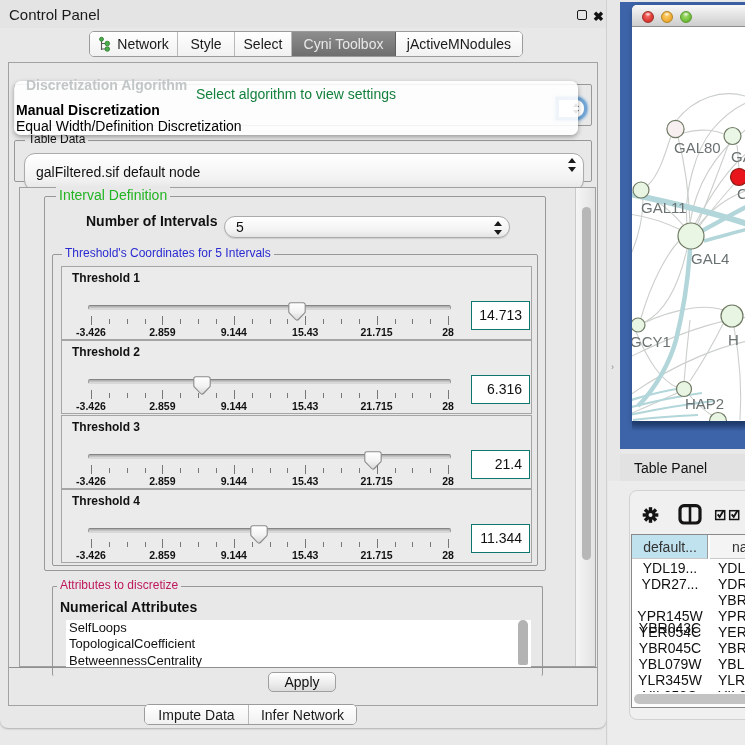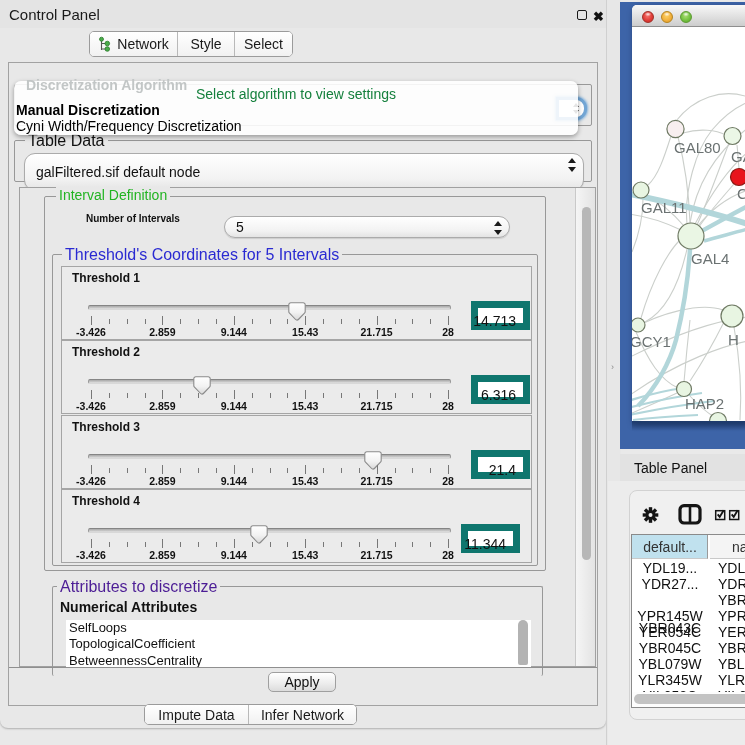--- a/index.html
+++ b/index.html
@@ -16,38 +16,38 @@
 .tabgroup { position:absolute; display:flex; border:1px solid #9b9b9b; border-radius:5px; background:#fdfdfd; overflow:hidden; }
 .tabgroup .tab { display:flex; align-items:center; justify-content:center; font-size:14px; color:#1a1a1a; border-right:1px solid #b9b9b9; background:linear-gradient(#ffffff,#f1f1f1); white-space:nowrap; }
 .tabgroup .tab:last-child { border-right:none; }
 .tabgroup .tab.sel { background:linear-gradient(#8d8d8d,#6e6e6e); color:#e8e8e8; border-right-color:#5f5f5f; }
 
 
 #content { left:8px; top:62px; width:590px; height:644px; border:1px solid #a2a2a2; background:#e8e8e8; }
 
 
 .fs { position:absolute; border:1px solid #989898; border-radius:2px; }
-.fs .ttl { position:absolute; top:-9px; left:8px; background:#e8e8e8; padding:0 3px; font-size:16px; white-space:nowrap; }
+.fs .ttl { position:absolute; top:-9px; left:8px; background:#e8e8e8; padding:0 3px; font-size:12px; white-space:nowrap; }
 
 
 .combo { position:absolute; background:linear-gradient(#ffffff,#f2f2f2 70%,#e4e4e4); border:1px solid #ababab; border-radius:11px; box-shadow:0 1px 1px rgba(0,0,0,0.12); }
 .combo .cv { position:absolute; left:11px; top:50%; transform:translateY(-50%); font-size:14px; color:#111; white-space:nowrap; }
 .combo .arr { position:absolute; width:8px; }
 .combo .arr:before, .combo .arr:after { content:""; position:absolute; left:0; border-left:4px solid transparent; border-right:4px solid transparent; }
 .combo .arr:before { top:0; border-bottom:5px solid #1a1a1a; }
 .combo .arr:after { bottom:0; border-top:5px solid #1a1a1a; }
 
 
 .thbox { position:absolute; left:61px; width:471px; border:1px solid #a5a5a5; background:#ebebeb; }
 .thbox .lab { position:absolute; left:10px; top:4px; font-size:12px; font-weight:bold; color:#111; }
 .track { position:absolute; height:5px; border-top:1px solid #858585; border-bottom:1px solid #d8d8d8; border-left:1px solid #9a9a9a; border-right:1px solid #9a9a9a; border-radius:2px; background:linear-gradient(#a8a8a8,#c6c6c6 55%,#e2e2e2); }
 .thumb { position:absolute; width:17px; height:19px; }
 .tick { position:absolute; width:1px; background:#777; }
 .tl { position:absolute; transform:translateX(-50%); white-space:nowrap; }
-.vbox { position:absolute; width:59px; height:29px; background:#fff; border:7px solid #0f766e; }
+.vbox { position:absolute; width:59px; height:29px; background:#fff; border:1px solid #0f766e; }
 .vbox span { position:absolute; right:7px; top:5px; font-size:14px; color:#111; }
 
 
 #numlist { position:absolute; left:66px; top:620px; width:465px; height:47px; background:#fff; overflow:hidden; font-size:13px; color:#111; }
 #numlist .li { padding-left:3px; height:16.4px; line-height:16.4px; }
 
 
 .btn { position:absolute; background:linear-gradient(#ffffff,#ececec 60%,#dcdcdc); border:1px solid #9f9f9f; border-radius:5px; font-size:14px; color:#111; text-align:center; }
 
 
@@ -89,20 +89,22 @@
             <path d="M3.5 3 V14 M3.5 7.5 H9 M3.5 13 H9"></path>
           </g>
           <g fill="#4aac4a" stroke="#2c7a2c" stroke-width="0.8">
             <circle cx="3.5" cy="3.2" r="2"></circle>
             <circle cx="9.3" cy="7.5" r="2.3"></circle>
             <circle cx="9.3" cy="13" r="2.3"></circle>
           </g>
         </svg>Network</div>
     <div class="tab" style="width:57px;">Style</div>
     <div class="tab" style="width:57px;">Select</div>
+    <div class="tab sel" style="width:104px;">Cyni Toolbox</div>
+    <div class="tab" style="width:126px;">jActiveMNodules</div>
   </div>
 
   <div class="abs" id="content"></div>
 
   <div class="fs" style="left:14px; top:140px; width:578px; height:42px;">
     <div class="ttl" style="color:#111; left:10px;">Table Data</div>
   </div>
   <div class="combo" style="left:24px; top:153px; width:560px; height:38px;">
     <span class="cv">galFiltered.sif default node</span>
     <span class="arr" style="right:7px; top:4px; height:14px;"></span>
@@ -110,21 +112,21 @@
 
   <div class="abs" style="left:19px; top:187px; width:577px; height:480px; border:1px solid #a0a0a0; background:#e8e8e8;"></div>
 
   <div class="abs" style="left:575px; top:188px; width:20px; height:478px; background:linear-gradient(90deg,#f5f5f5,#e3e3e3); border-left:1px solid #c9c9c9;"></div>
   <div class="abs" style="left:582px; top:207px; width:9px; height:353px; background:#b7b7b7; border-radius:5px;"></div>
 
   <div class="fs" style="left:44px; top:196px; width:502px; height:375px;">
     <div class="ttl" style="color:#22b422; left:11px; font-size:14px; top:-10px;">Interval Definition</div>
   </div>
 
-  <div class="abs" style="left:86px; top:213px; font-size:10px; font-weight:bold; color:#111;">Number of Intervals</div>
+  <div class="abs" style="left:86px; top:213px; font-size:14px; font-weight:bold; color:#111;">Number of Intervals</div>
   <div class="combo" style="left:224px; top:216px; width:286px; height:22px;">
     <span class="cv">5</span>
     <span class="arr" style="right:7px; top:4px; height:14px;"></span>
   </div>
 
   <div class="fs" style="left:52px; top:254px; width:486px; height:312px;">
     <div class="ttl" style="color:#2a2ad2; left:9px;">Threshold's Coordinates for 5 Intervals</div>
   </div>
 
   <div id="thresholds">
@@ -293,28 +295,28 @@
         <div class="tick" style="left:332.5px; top:52px; height:4.5px;"></div>
         <div class="tick" style="left:350.3px; top:52px; height:4.5px;"></div>
         <div class="tick" style="left:368.2px; top:52px; height:4.5px;"></div>
         <div class="tick" style="left:386.0px; top:48.5px; height:9px;"></div>
         <div class="tl" style="left:29.0px; top:59px; position:absolute; font-size:10.5px; font-weight:bold; color:#111;">-3.426</div>
         <div class="tl" style="left:100.4px; top:59px; position:absolute; font-size:10.5px; font-weight:bold; color:#111;">2.859</div>
         <div class="tl" style="left:171.8px; top:59px; position:absolute; font-size:10.5px; font-weight:bold; color:#111;">9.144</div>
         <div class="tl" style="left:243.2px; top:59px; position:absolute; font-size:10.5px; font-weight:bold; color:#111;">15.43</div>
         <div class="tl" style="left:314.6px; top:59px; position:absolute; font-size:10.5px; font-weight:bold; color:#111;">21.715</div>
         <div class="tl" style="left:386.0px; top:59px; position:absolute; font-size:10.5px; font-weight:bold; color:#111;">28</div>
-        <div class="vbox" style="left:399px; top:34px;">
+        <div class="vbox" style="left:409px; top:34px;">
           <span>11.344</span>
         </div>
       </div>
     </div>
 
   <div class="fs" style="left:52px; top:586px; width:491px; height:90px; border-bottom:none;">
-    <div class="ttl" style="color:#4c1d95; left:4px;">Attributes to discretize</div>
+    <div class="ttl" style="color:#be185d; left:4px;">Attributes to discretize</div>
   </div>
   <div class="abs" style="left:60px; top:599px; font-size:14px; font-weight:bold; color:#111;">Numerical Attributes</div>
   <div id="numlist">
     <div class="li">SelfLoops</div>
     <div class="li">TopologicalCoefficient</div>
     <div class="li">BetweennessCentrality</div>
   </div>
   <div class="abs" style="left:518px; top:620px; width:10px; height:45px; background:#b3b3b3; border-radius:5px 5px 2px 2px;"></div>
 
   <div class="abs" style="left:9px; top:667px; width:588px; height:1px; background:#8f8f8f;"></div>
@@ -328,21 +330,21 @@
   <div class="fs" style="left:14px; top:84px; width:578px; height:42px;"></div>
   <div class="abs" style="left:26px; top:77px; font-size:14px; font-weight:bold; color:#c2c6c6; z-index:30;">Discretization Algorithm</div>
 
   <div class="abs" style="left:556px; top:96.5px; width:31px; height:23px; border-radius:0 11px 11px 0; border:3px solid #72a5d4; background:#fff; box-shadow:0 0 2.5px 1px rgba(100,160,215,0.8); filter:blur(0.4px);"></div>
   <div class="abs" style="left:573px; top:103px; width:0; height:0; border-left:3.2px solid transparent; border-right:3.2px solid transparent; border-bottom:4.5px solid #2a2a2a;"></div>
   <div class="abs" style="left:573px; top:110px; width:0; height:0; border-left:3.2px solid transparent; border-right:3.2px solid transparent; border-top:4.5px solid #2a2a2a;"></div>
 
   <div class="abs" id="popup">
     <div class="p0">Select algorithm to view settings</div>
     <div class="p1">Manual Discretization</div>
-    <div class="p2">Cyni Width/Frequency Discretization</div>
+    <div class="p2">Equal Width/Definition Discretization</div>
   </div>
 
   <div class="abs" id="divider"></div>
   <div class="abs" style="left:611px; top:362px; width:5px; height:11px; color:#8a8a8a; font-size:9px;">›</div>
   <div class="abs" id="netblue"></div>
   <div class="abs" id="macwin">
     <div id="mactitle">
       <div class="light" style="left:10px; background:radial-gradient(ellipse 60% 40% at 50% 22%,rgba(255,255,255,0.9),rgba(255,255,255,0) 55%),radial-gradient(circle at 45% 40%,#f4716b,#e03c36 55%,#c02723); border:1px solid #a03028;"></div>
       <div class="light" style="left:29px; background:radial-gradient(ellipse 60% 40% at 50% 22%,rgba(255,255,255,0.9),rgba(255,255,255,0) 55%),radial-gradient(circle at 45% 40%,#fbcf63,#f2b03c 55%,#d9941f); border:1px solid #b5841f;"></div>
       <div class="light" style="left:48px; background:radial-gradient(ellipse 60% 40% at 50% 22%,rgba(255,255,255,0.9),rgba(255,255,255,0) 55%),radial-gradient(circle at 45% 40%,#a8dc72,#74c240 55%,#569e27); border:1px solid #5d9a33;"></div>

